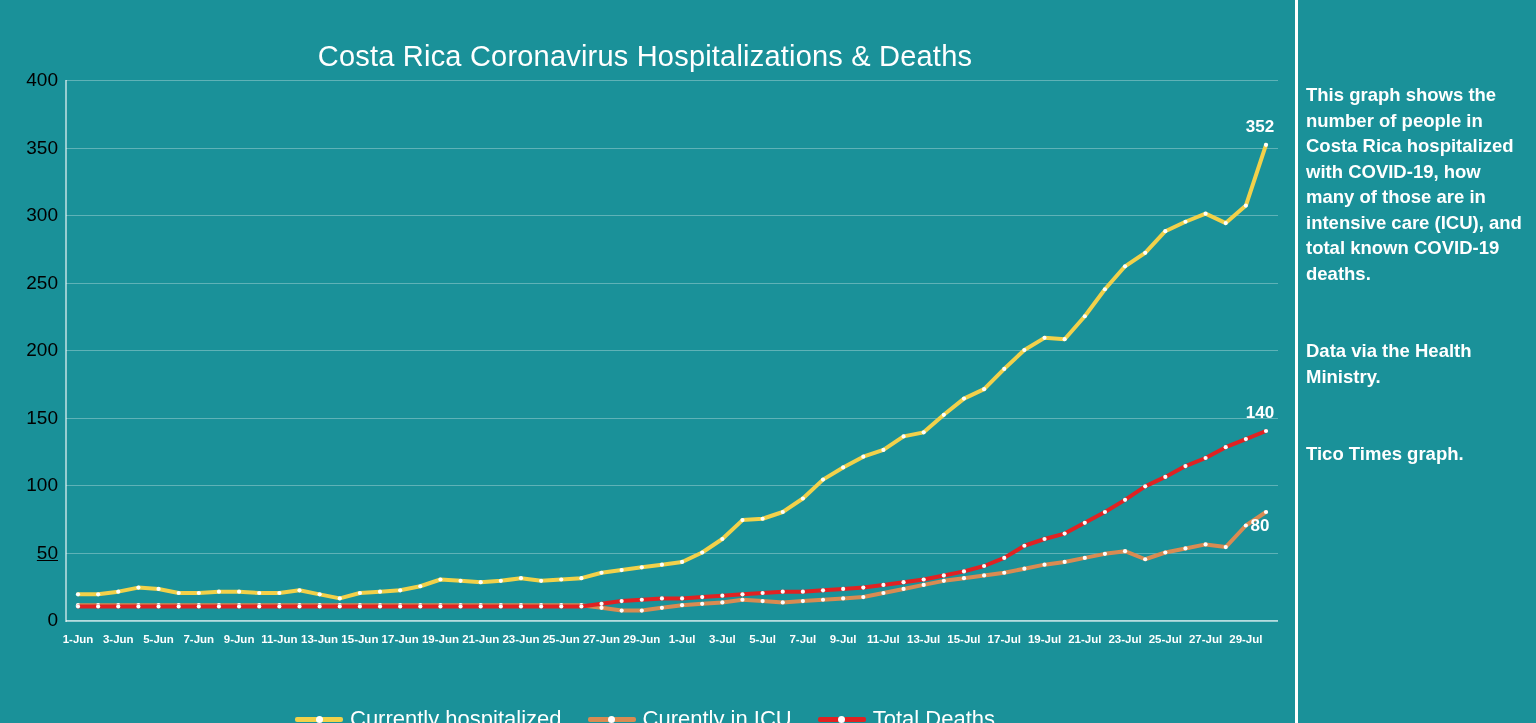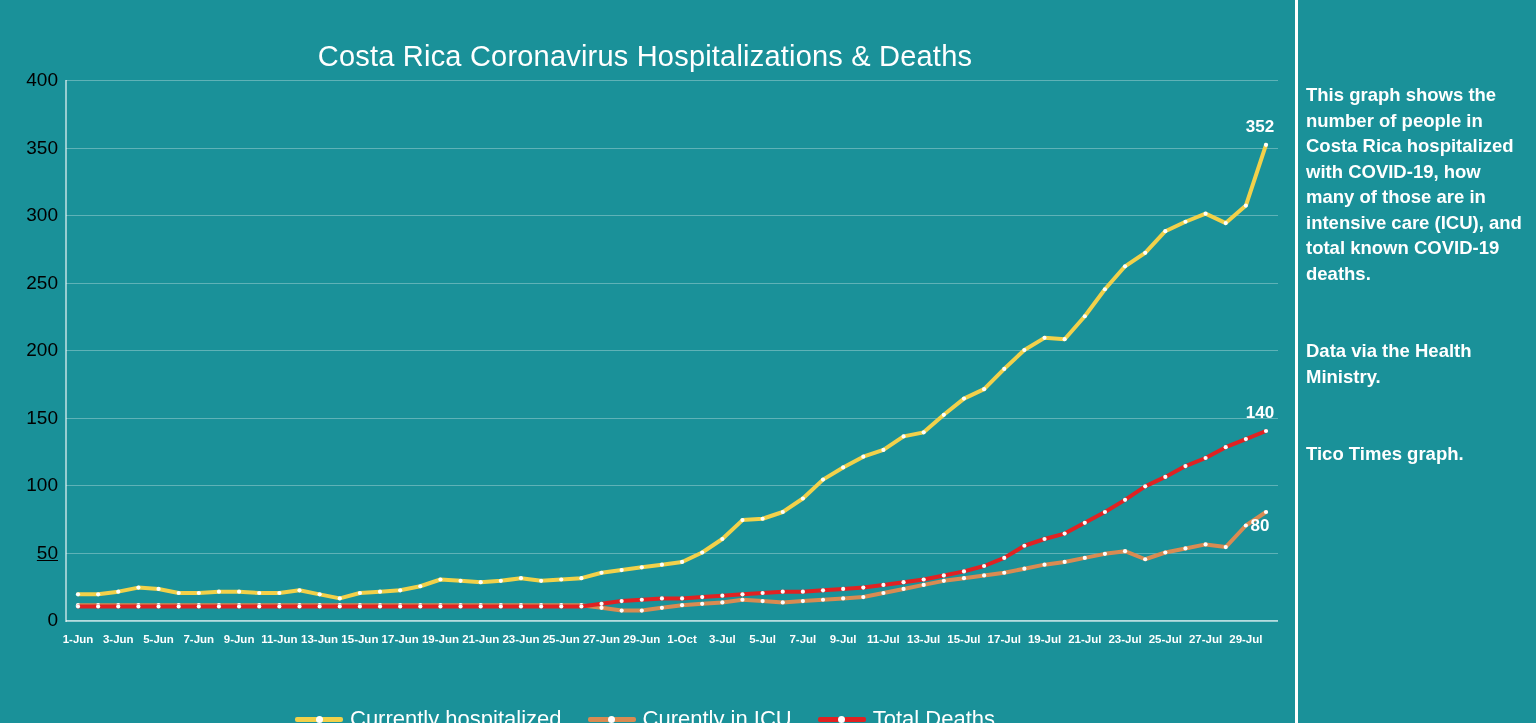--- a/index.html
+++ b/index.html
@@ -412,21 +412,21 @@
       <div class="x-label" style="left: 213.356px;">11-​Jun</div>
       <div class="x-label" style="left: 253.627px;">13-​Jun</div>
       <div class="x-label" style="left: 293.898px;">15-​Jun</div>
       <div class="x-label" style="left: 334.169px;">17-​Jun</div>
       <div class="x-label" style="left: 374.441px;">19-​Jun</div>
       <div class="x-label" style="left: 414.712px;">21-​Jun</div>
       <div class="x-label" style="left: 454.983px;">23-​Jun</div>
       <div class="x-label" style="left: 495.254px;">25-​Jun</div>
       <div class="x-label" style="left: 535.525px;">27-​Jun</div>
       <div class="x-label" style="left: 575.797px;">29-​Jun</div>
-      <div class="x-label" style="left: 616.068px;">1-​Oct</div>
+      <div class="x-label" style="left: 616.068px;">1-​Jul</div>
       <div class="x-label" style="left: 656.339px;">3-​Jul</div>
       <div class="x-label" style="left: 696.61px;">5-​Jul</div>
       <div class="x-label" style="left: 736.881px;">7-​Jul</div>
       <div class="x-label" style="left: 777.153px;">9-​Jul</div>
       <div class="x-label" style="left: 817.424px;">11-​Jul</div>
       <div class="x-label" style="left: 857.695px;">13-​Jul</div>
       <div class="x-label" style="left: 897.966px;">15-​Jul</div>
       <div class="x-label" style="left: 938.237px;">17-​Jul</div>
       <div class="x-label" style="left: 978.508px;">19-​Jul</div>
       <div class="x-label" style="left: 1018.78px;">21-​Jul</div>

